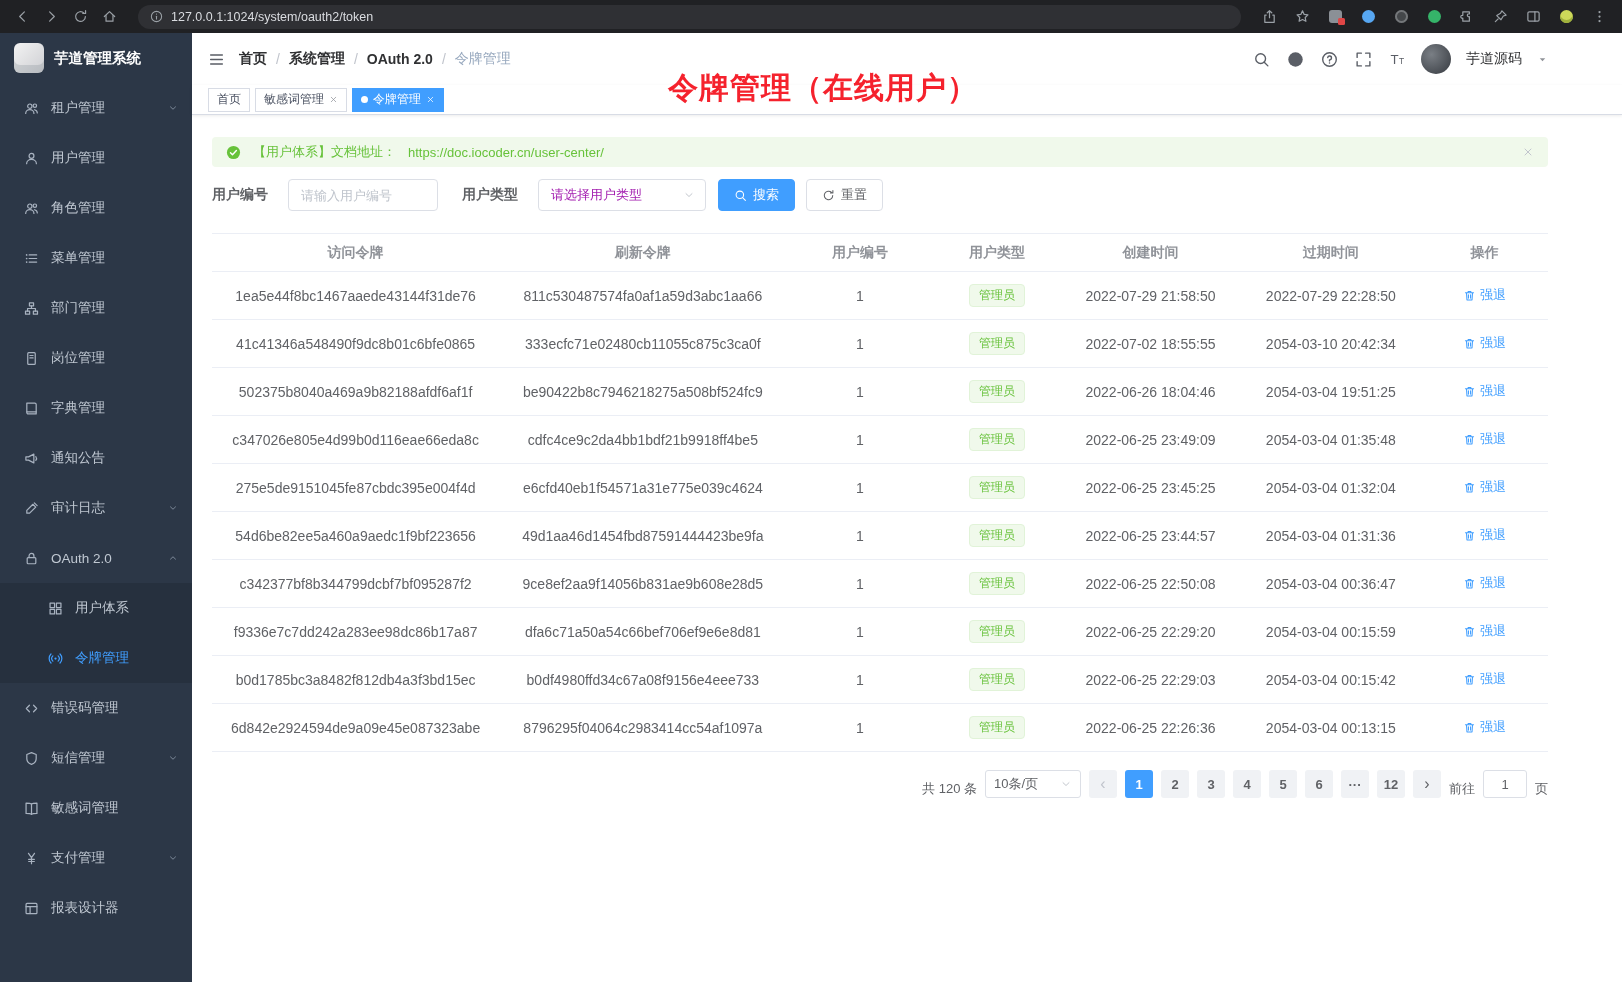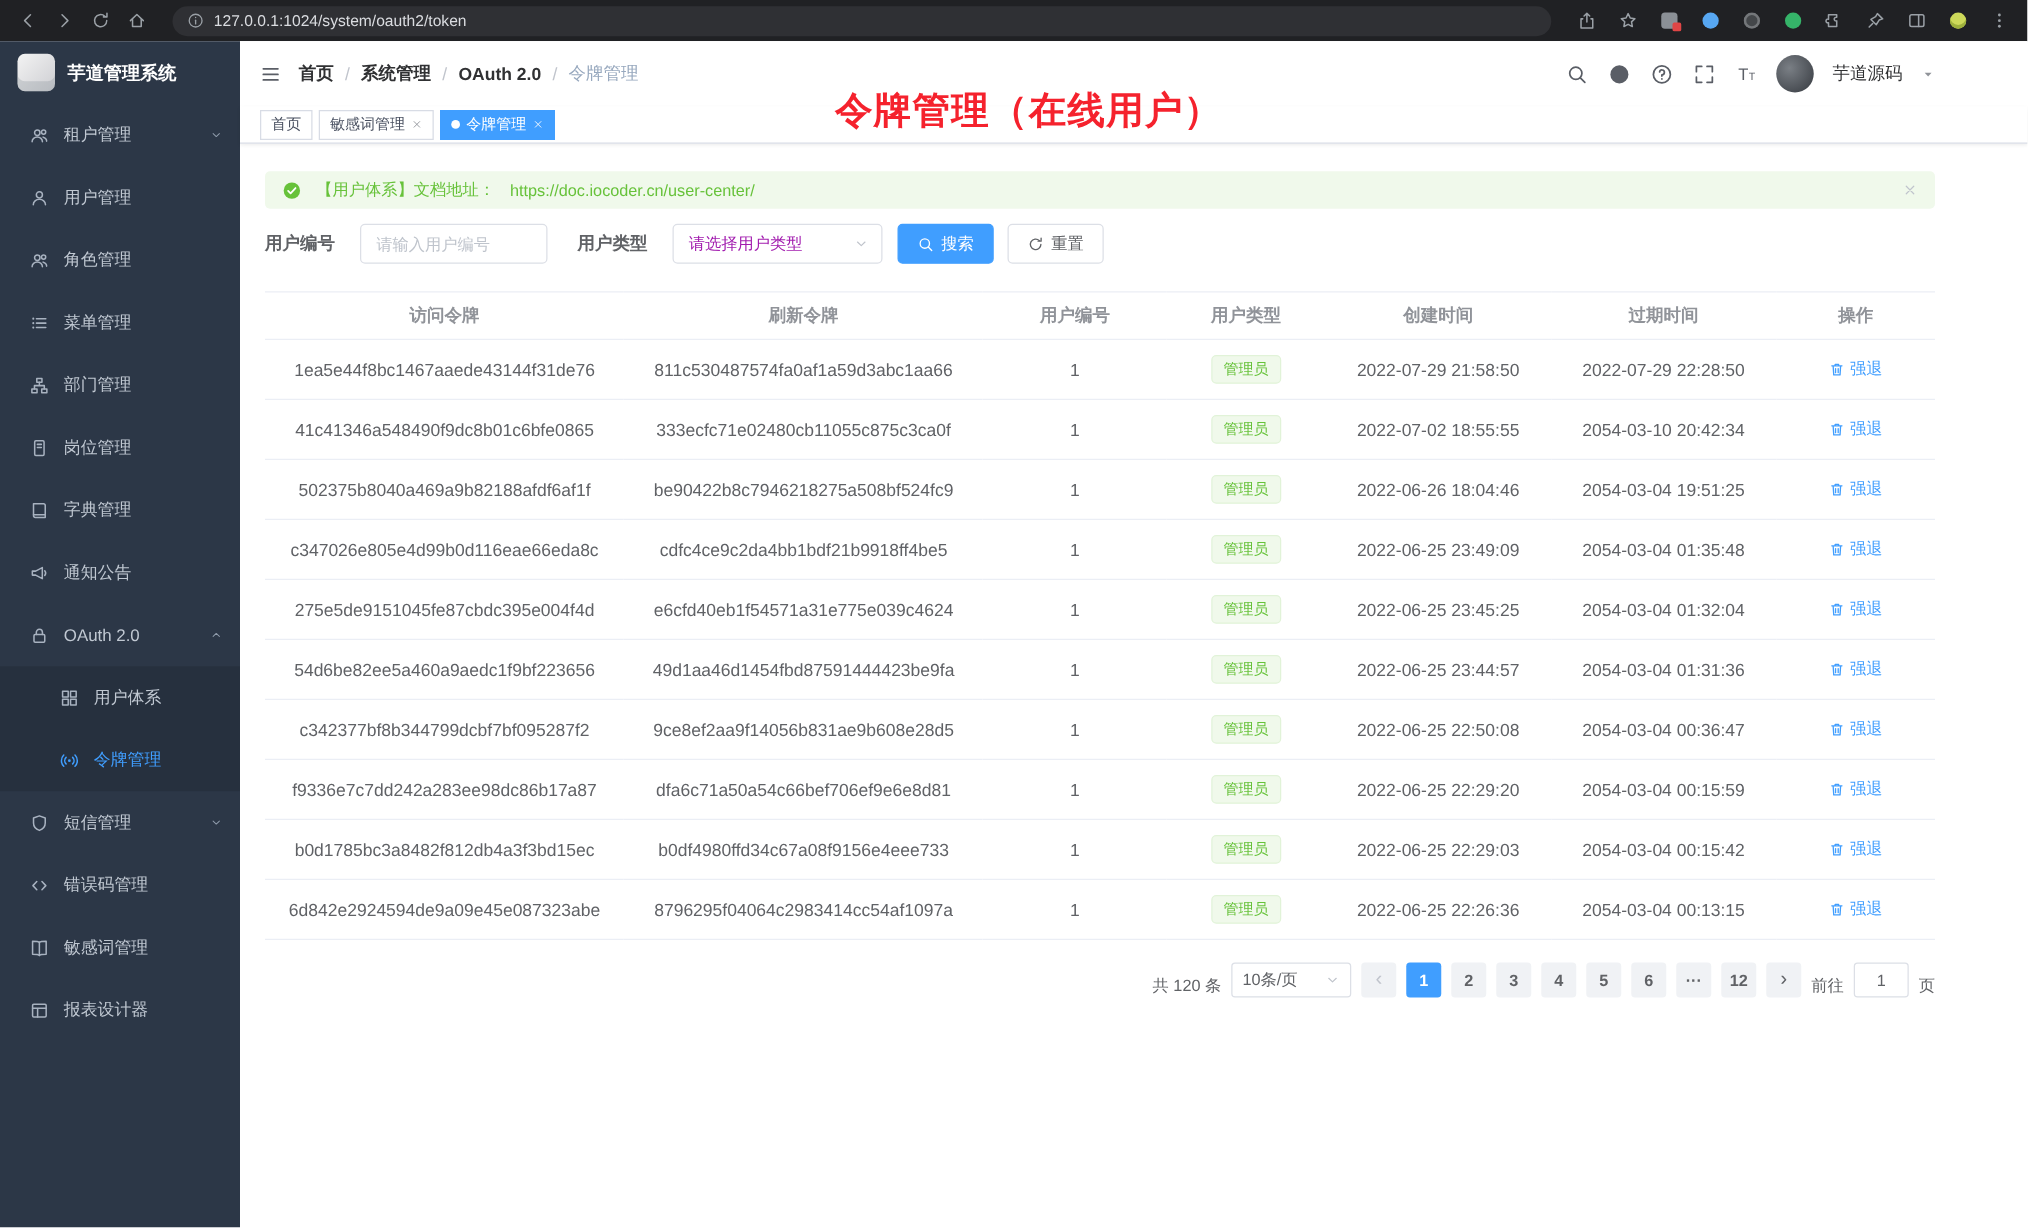--- a/index.html
+++ b/index.html
@@ -286,20 +286,34 @@
             <svg viewBox="0 0 16 16" width="1em" height="1em" fill="none" stroke="currentColor" stroke-width="1.3" stroke-linecap="round" stroke-linejoin="round">
               <path d="M2 6.3v3.4h2.8l5.7 3V3.3l-5.7 3z"></path>
               <path d="M12.6 6a3.2 3.2 0 0 1 0 4"></path>
             </svg>
           </span>
           <span class="mi-label">通知公告</span>
         </div>
         <div class="menu-item">
           <span class="ico mi-ico">
             <svg viewBox="0 0 16 16" width="1em" height="1em" fill="none" stroke="currentColor" stroke-width="1.3" stroke-linecap="round" stroke-linejoin="round">
+              <path d="M9.5 3.5l3 3L6 13H3v-3z"></path>
+              <path d="M11 2l3 3"></path>
+            </svg>
+          </span>
+          <span class="mi-label">审计日志</span>
+          <span class="ico mi-arrow">
+            <svg viewBox="0 0 16 16" width="1em" height="1em" fill="none" stroke="currentColor" stroke-width="1.3" stroke-linecap="round" stroke-linejoin="round">
+              <path d="M4 6.2 8 10l4-3.8"></path>
+            </svg>
+          </span>
+        </div>
+        <div class="menu-item">
+          <span class="ico mi-ico">
+            <svg viewBox="0 0 16 16" width="1em" height="1em" fill="none" stroke="currentColor" stroke-width="1.3" stroke-linecap="round" stroke-linejoin="round">
               <rect x="3.4" y="7" width="9.2" height="6.6" rx="1"></rect>
               <path d="M5.4 7V5.2a2.6 2.6 0 0 1 5.2 0V7"></path>
             </svg>
           </span>
           <span class="mi-label">OAuth 2.0</span>
           <span class="ico mi-arrow">
             <svg viewBox="0 0 16 16" width="1em" height="1em" fill="none" stroke="currentColor" stroke-width="1.3" stroke-linecap="round" stroke-linejoin="round">
               <path d="M4 9.8 8 6l4 3.8"></path>
             </svg>
           </span>
@@ -320,46 +334,59 @@
             <svg viewBox="0 0 16 16" width="1em" height="1em" fill="none" stroke="currentColor" stroke-width="1.3" stroke-linecap="round" stroke-linejoin="round">
               <circle cx="8" cy="8" r="1.2" fill="currentColor" stroke="none"></circle>
               <path d="M5.2 5.2a4 4 0 0 0 0 5.6M10.8 5.2a4 4 0 0 1 0 5.6M3.2 3.2a6.8 6.8 0 0 0 0 9.6M12.8 3.2a6.8 6.8 0 0 1 0 9.6"></path>
             </svg>
           </span>
           <span class="mi-label">令牌管理</span>
         </div>
         <div class="menu-item">
           <span class="ico mi-ico">
             <svg viewBox="0 0 16 16" width="1em" height="1em" fill="none" stroke="currentColor" stroke-width="1.3" stroke-linecap="round" stroke-linejoin="round">
+              <path d="M5.8 4.5 2.5 8l3.3 3.5M10.2 4.5 13.5 8l-3.3 3.5"></path>
+            </svg>
+          </span>
+          <span class="mi-label">错误码管理</span>
+        </div>
+        <div class="menu-item">
+          <span class="ico mi-ico">
+            <svg viewBox="0 0 16 16" width="1em" height="1em" fill="none" stroke="currentColor" stroke-width="1.3" stroke-linecap="round" stroke-linejoin="round">
               <path d="M8 1.8l5 1.9v4.2c0 3.2-2 5.3-5 6.3-3-1-5-3.1-5-6.3V3.7z"></path>
             </svg>
           </span>
           <span class="mi-label">短信管理</span>
           <span class="ico mi-arrow">
             <svg viewBox="0 0 16 16" width="1em" height="1em" fill="none" stroke="currentColor" stroke-width="1.3" stroke-linecap="round" stroke-linejoin="round">
               <path d="M4 6.2 8 10l4-3.8"></path>
             </svg>
           </span>
         </div>
         <div class="menu-item">
           <span class="ico mi-ico">
             <svg viewBox="0 0 16 16" width="1em" height="1em" fill="none" stroke="currentColor" stroke-width="1.3" stroke-linecap="round" stroke-linejoin="round">
-              <path d="M5.8 4.5 2.5 8l3.3 3.5M10.2 4.5 13.5 8l-3.3 3.5"></path>
-            </svg>
-          </span>
-          <span class="mi-label">错误码管理</span>
-        </div>
-        <div class="menu-item">
-          <span class="ico mi-ico">
-            <svg viewBox="0 0 16 16" width="1em" height="1em" fill="none" stroke="currentColor" stroke-width="1.3" stroke-linecap="round" stroke-linejoin="round">
               <path d="M8 3.2C7.3 2.5 6.3 2.2 2.2 2.2v11c4.1 0 5.1.3 5.8 1 .7-.7 1.7-1 5.8-1v-11c-4.1 0-5.1.3-5.8 1z"></path>
               <path d="M8 3.2v11"></path>
             </svg>
           </span>
           <span class="mi-label">敏感词管理</span>
+        </div>
+        <div class="menu-item">
+          <span class="ico mi-ico">
+            <svg viewBox="0 0 16 16" width="1em" height="1em" fill="none" stroke="currentColor" stroke-width="1.3" stroke-linecap="round" stroke-linejoin="round">
+              <path d="M4.8 2.5 8 7l3.2-4.5M8 7v6.5M5 9h6M5 11.2h6"></path>
+            </svg>
+          </span>
+          <span class="mi-label">支付管理</span>
+          <span class="ico mi-arrow">
+            <svg viewBox="0 0 16 16" width="1em" height="1em" fill="none" stroke="currentColor" stroke-width="1.3" stroke-linecap="round" stroke-linejoin="round">
+              <path d="M4 6.2 8 10l4-3.8"></path>
+            </svg>
+          </span>
         </div>
         <div class="menu-item">
           <span class="ico mi-ico">
             <svg viewBox="0 0 16 16" width="1em" height="1em" fill="none" stroke="currentColor" stroke-width="1.3" stroke-linecap="round" stroke-linejoin="round">
               <rect x="2.2" y="2.6" width="11.6" height="10.8" rx="1"></rect>
               <path d="M2.2 6h11.6M6.5 6v7.4"></path>
             </svg>
           </span>
           <span class="mi-label">报表设计器</span>
         </div>

